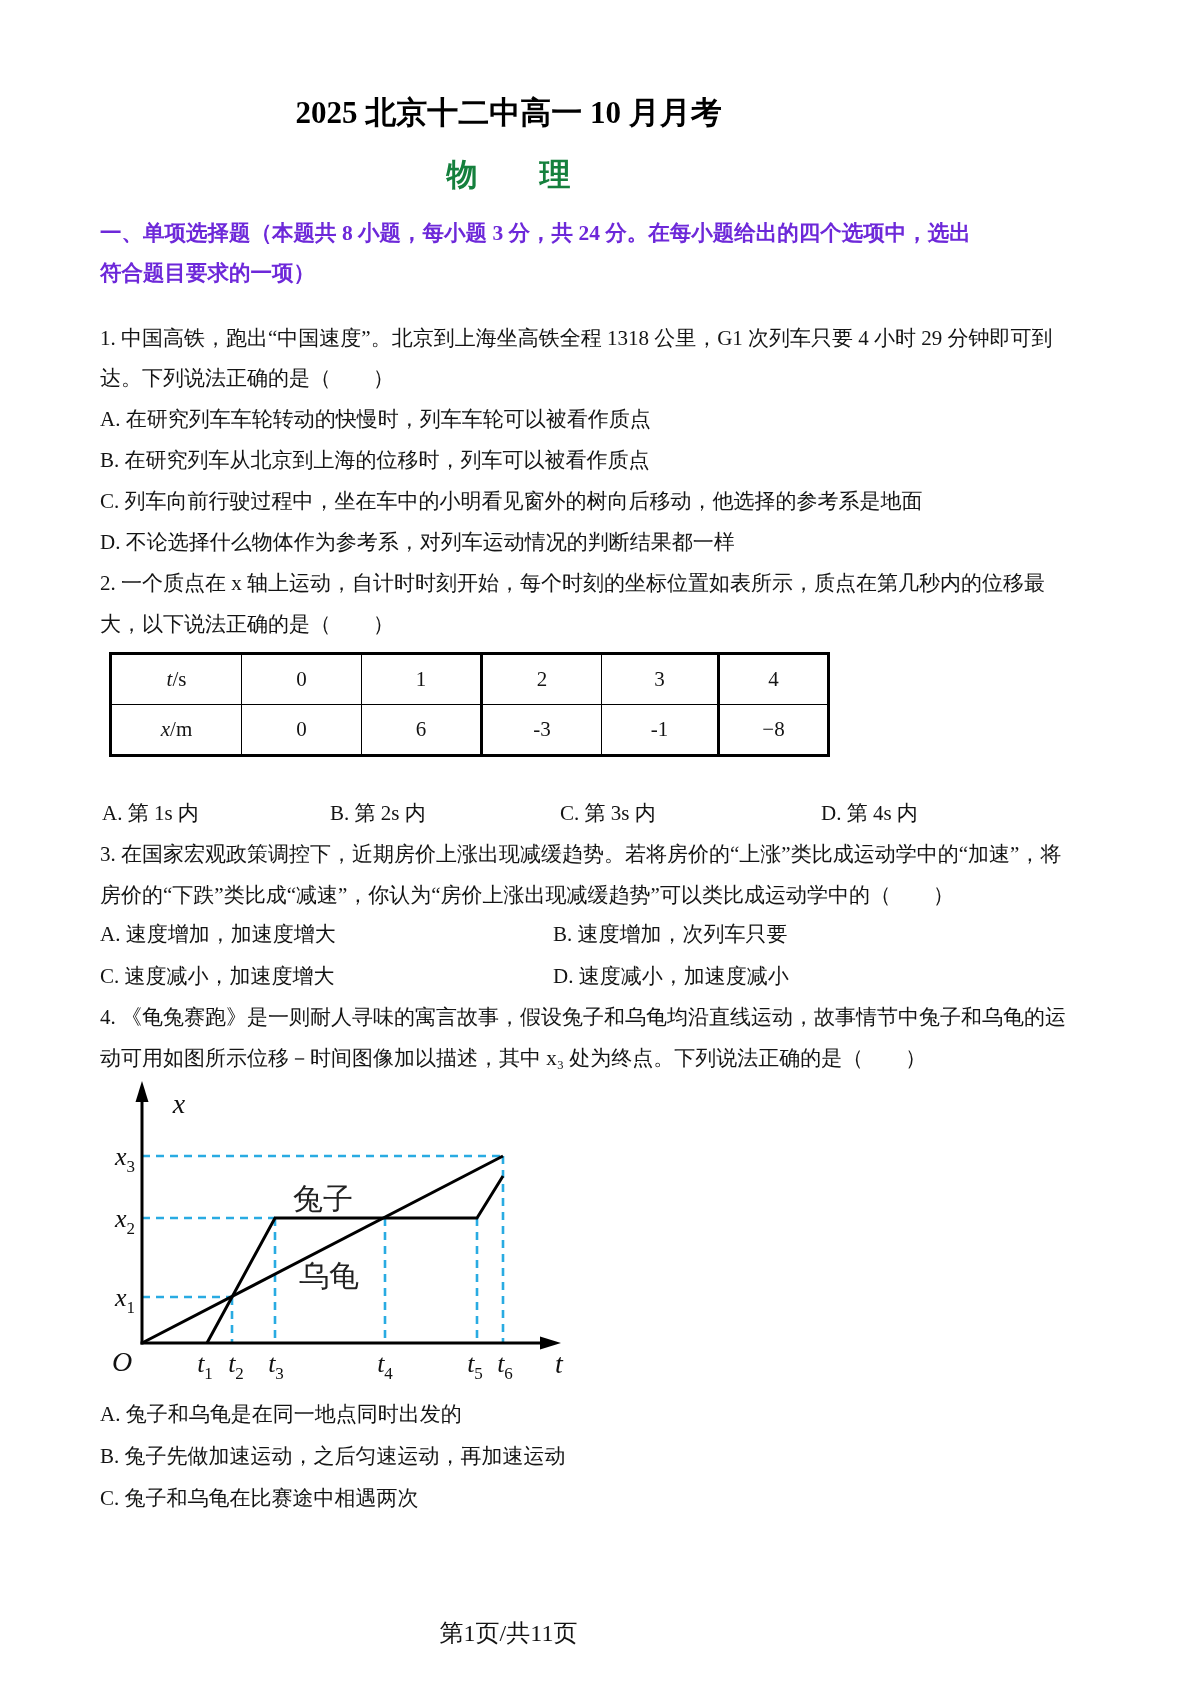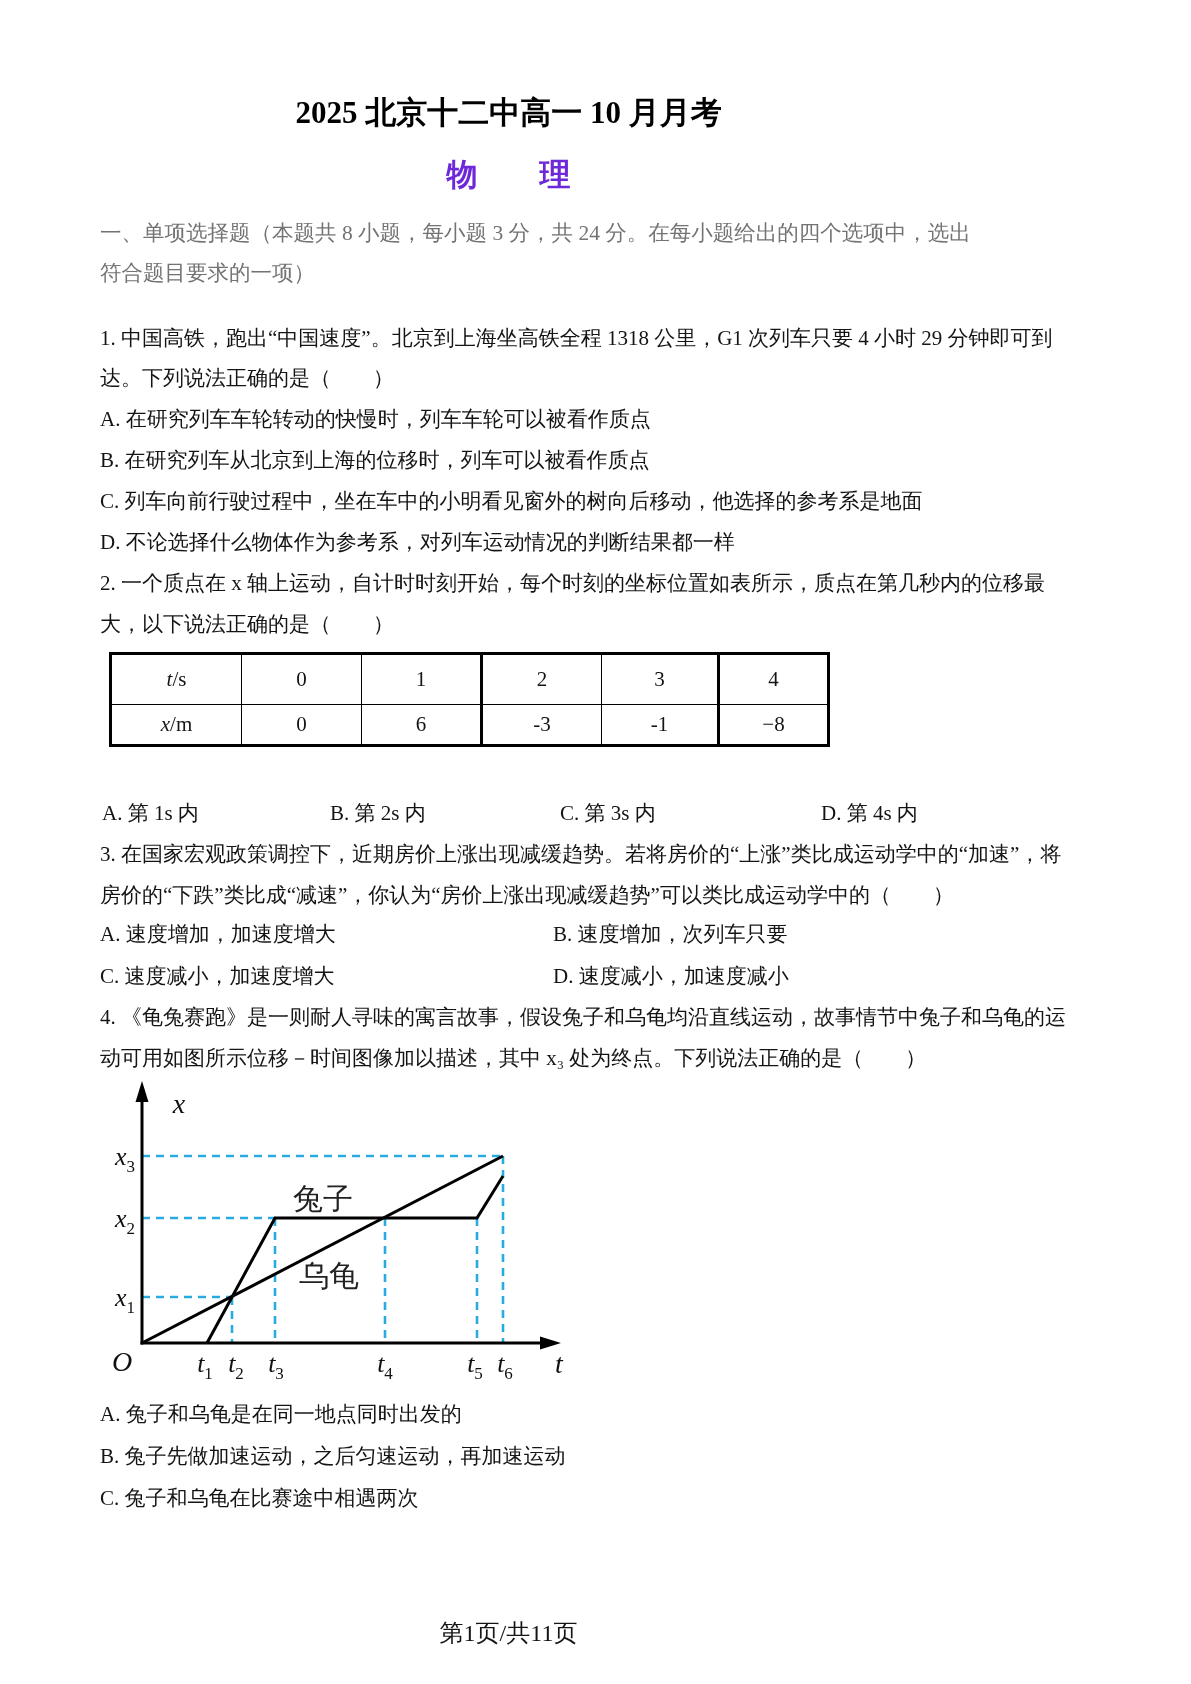--- a/index.html
+++ b/index.html
@@ -7,22 +7,22 @@
     position:relative;
     width:1191px;height:1684px;
     background:#ffffff;
     font-family:"Liberation Serif","DejaVu Serif",serif;
     color:#141414;
     overflow:hidden;
   }
   .abs{position:absolute;white-space:nowrap;}
   .center{left:0;width:1017px;text-align:center;}
   .t-title{font-size:31px;font-weight:bold;color:#000;}
-  .t-subject{font-size:31px;font-weight:bold;color:#6d28d9;}
-  .t-head{font-size:21.5px;font-weight:normal;color:#737373;}
+  .t-subject{font-size:31px;font-weight:bold;color:#15803d;}
+  .t-head{font-size:21.5px;font-weight:bold;color:#6d28d9;}
   .t-body{font-size:21px;}
   .t-foot{font-size:24px;}
   .it{font-style:italic;}
   table.qtable{
     position:absolute;left:109px;top:652px;
     border-collapse:collapse;table-layout:fixed;
     border:3px solid #000;
     padding-left:28px;
   }
   table.qtable td{
@@ -72,21 +72,21 @@
     </colgroup>
     <tbody>
         <tr style="height:51px">
       <td><span class="it">t</span><span>/s</span></td>
       <td>0</td>
       <td>1</td>
       <td class="bl">2</td>
       <td>3</td>
       <td class="bl">4</td>
     </tr>
-    <tr style="height:41px">
+    <tr style="height:51px">
       <td><span class="it">x</span><span>/m</span></td>
       <td>0</td>
       <td>6</td>
       <td class="bl">-3</td>
       <td>-1</td>
       <td class="bl">−8</td>
     </tr>
   </tbody>
     </table>
 

